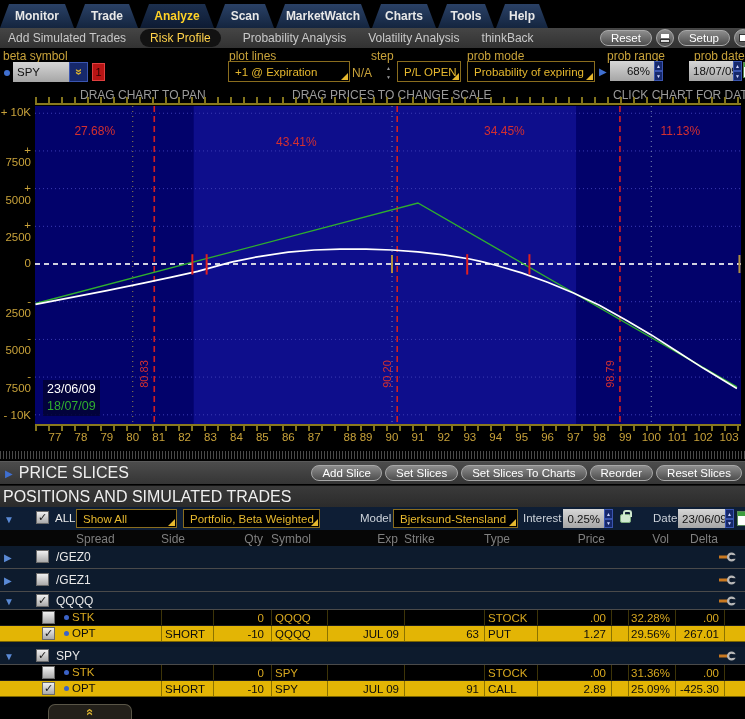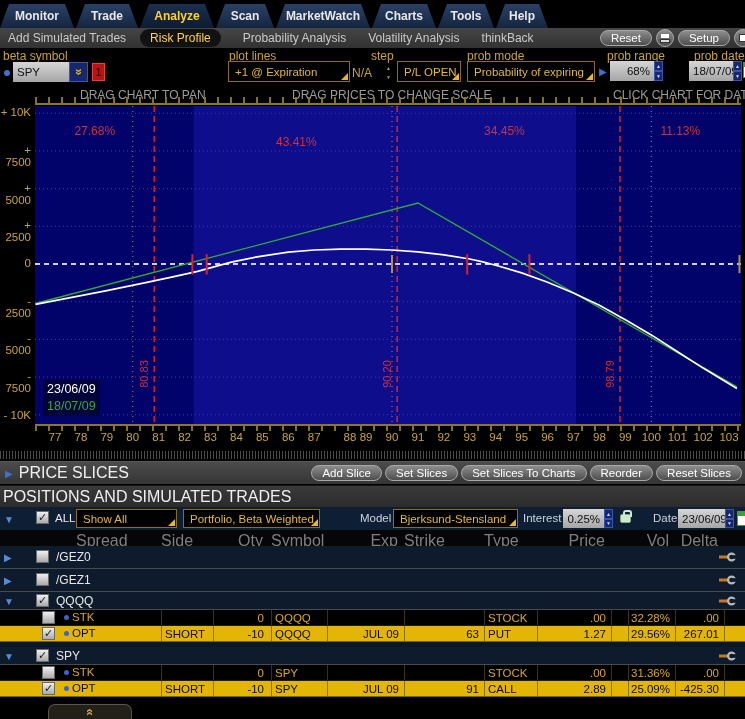--- a/index.html
+++ b/index.html
@@ -67,21 +67,21 @@
   .gray-text { color:#9a9a9a; font-size:12px; }
 
   
   #filterrow { position:absolute; left:0; top:507px; width:745px; height:23px; background:#0e1e35; }
   .cbox { position:absolute; width:13px; height:13px; background:linear-gradient(#f0f0f0,#aaa); border:1px solid #6a6a6a;
           color:#1a1a1a; font-size:11px; line-height:11px; text-align:center; }
   .wlabel { position:absolute; color:#cdd3da; font-size:11.5px; white-space:nowrap; }
 
   
   #thead { position:absolute; left:0; top:530px; width:745px; height:16px; background:#060606; }
-  #thead span { position:absolute; color:#7f7f7f; font-size:16px; }
+  #thead span { position:absolute; color:#7f7f7f; font-size:12px; }
   #tbody { position:absolute; left:0; top:546px; width:745px; }
   .group-row { position:relative; background:#0d1b2d; border-bottom:1px solid #4a4a4a; }
   .data-row { position:relative; }
   .cell { position:absolute; top:0; height:100%; font-size:11.5px; display:flex; align-items:center; overflow:hidden; }
   .wrench { position:absolute; right:9px; top:50%; transform:translateY(-50%); }
   .dot { position:absolute; width:5px; height:5px; border-radius:50%; background:#3b63c8; }
   #footer { position:absolute; left:0; top:701px; width:745px; height:18px; background:#000; }
   #handle { position:absolute; left:48px; top:3px; width:84px; height:15px; background:#23201a; border:1px solid #5a5648;
             border-bottom:none; border-radius:7px 7px 0 0; display:flex; align-items:center; justify-content:center; }
   .chev-up { color:#d8b030; font-size:13px; font-weight:bold; transform:rotate(90deg); line-height:10px; }

